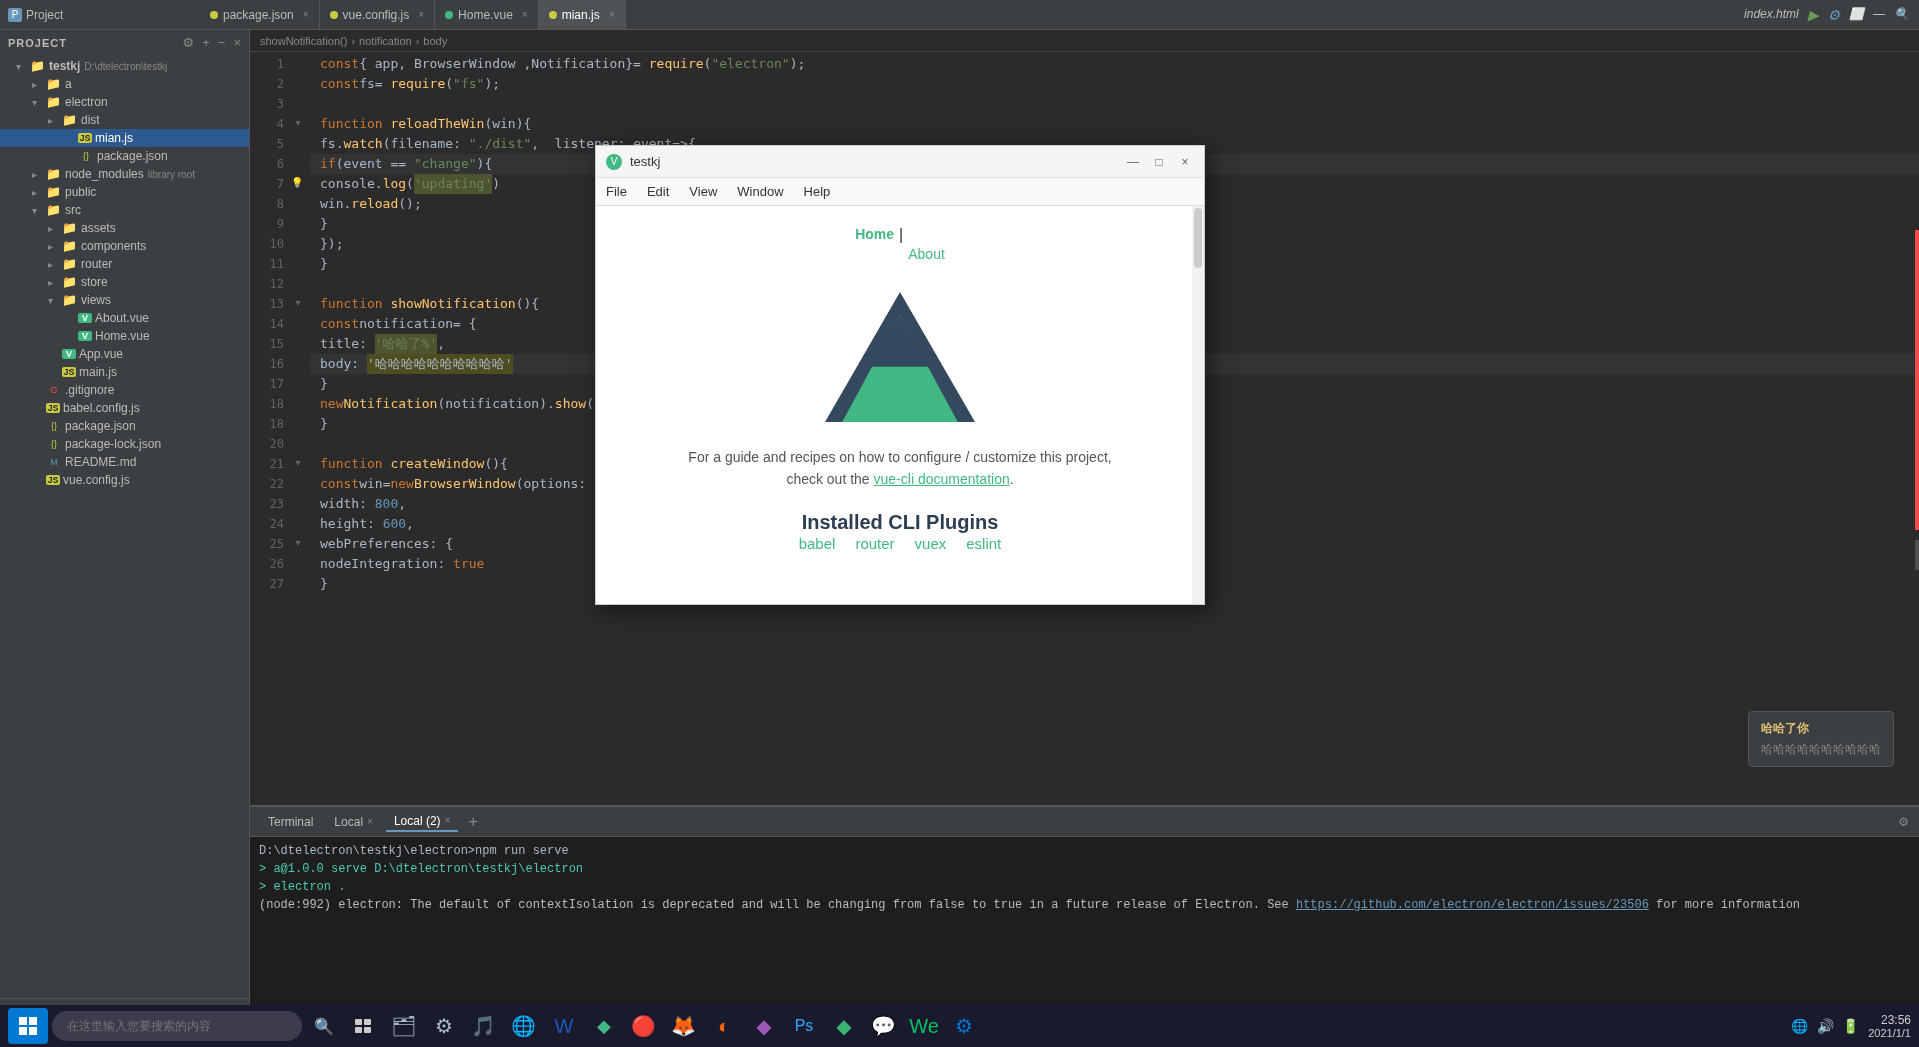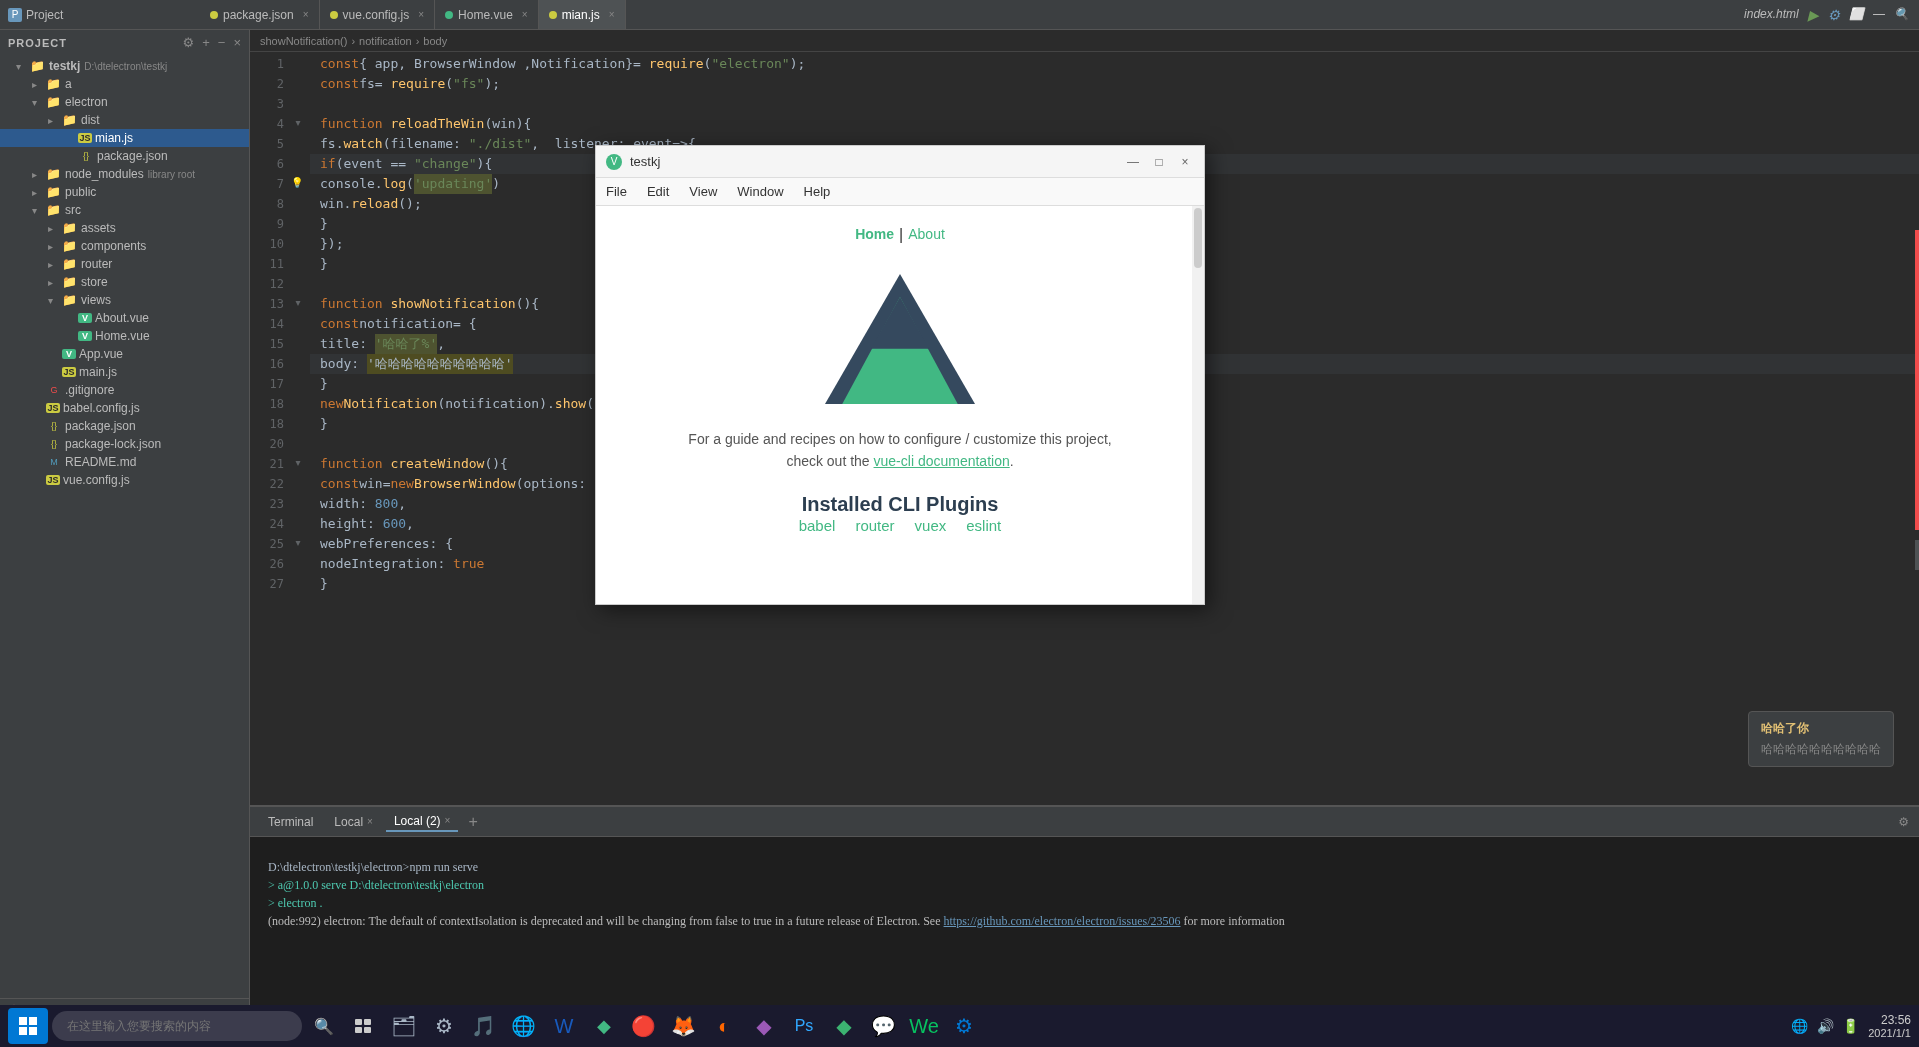--- a/index.html
+++ b/index.html
@@ -246,27 +246,26 @@
       align-items: center;
       gap: 4px;
     }
     .bottom-tab.active { color: white; border-bottom: 2px solid #6897bb; }
     .bottom-tab .close-x { color: #888; font-size: 10px; }
     .bottom-tab-add { color: #888; font-size: 16px; cursor: pointer; margin-left: 5px; }
     .bottom-tab-right { margin-left: auto; color: #888; font-size: 12px; cursor: pointer; }
     .terminal-content {
       flex: 1;
       overflow-y: auto;
-      padding: 5px 18px;
-      font-family: Liberation Serif, serif;
+      padding: 5px 9px;
+      font-family: Liberation Mono, monospace;
       font-size: 12px;
       line-height: 18px;
       color: #bbbbbb;
       background: #1e1e1e;
-      margin-top: 16px;
     }
     .terminal-line { color: #bbbbbb; }
     .terminal-line.cmd { color: #a9b7c6; }
     .terminal-link { color: #6897bb; text-decoration: underline; cursor: pointer; }
     .terminal-prompt { color: #4ec9b0; }
 
     
     #statusbar {
       height: 22px;
       background: #3c3f41;
@@ -995,21 +994,21 @@
       <span>Edit</span>
       <span>View</span>
       <span>Window</span>
       <span>Help</span>
     </div>
     <div class="overlay-body">
 
       <div class="overlay-nav">
         <a style="font-weight:bold;color:#42b883;">Home</a>
         <span style="color:#333;"> | </span>
-        <a style="color:#42b883;">About</a>
+        <a style="color:#42b883;margin-top:20px;">About</a>
       </div>
 
       <div class="vue-logo">
         <svg width="150" height="130" viewBox="0 0 261 226" xmlns="http://www.w3.org/2000/svg">
           <polygon points="130.5,0 0,226 261,226" fill="#35495e"></polygon>
           <polygon points="130.5,40 30,226 231,226" fill="#41b883"></polygon>
           <polygon points="130.5,40 80,130 181,130" fill="#35495e"></polygon>
         </svg>
       </div>
 

